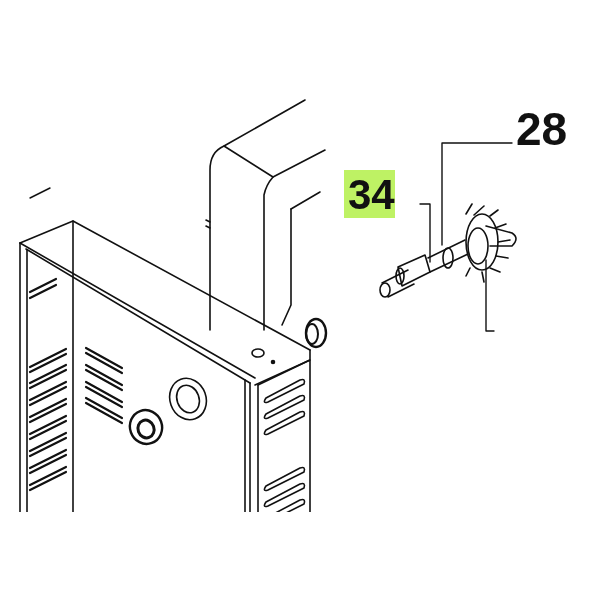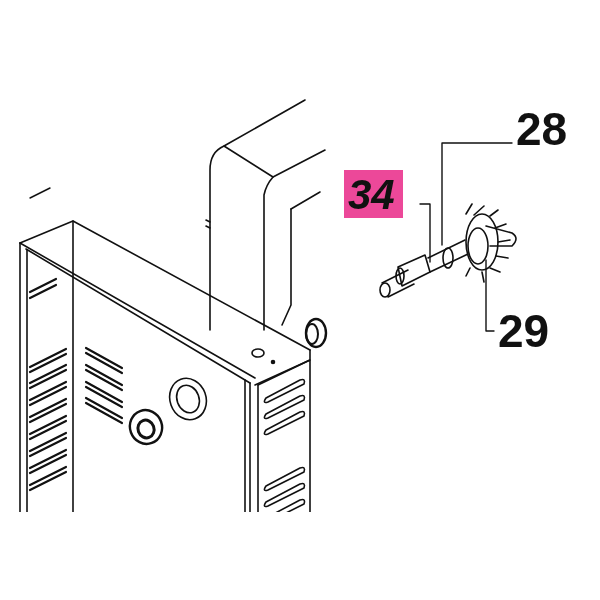--- a/index.html
+++ b/index.html
@@ -1,19 +1,19 @@
 <!DOCTYPE html>
 <html><head>
 <meta charset="utf-8">
 <style>
   html,body{margin:0;padding:0;background:#fff;}
   #canvas{position:relative;width:600px;height:512px;overflow:hidden;background:#fff;}
   svg{position:absolute;left:0;top:0;}
   .callout{position:absolute;font-family:"Liberation Sans",sans-serif;font-weight:bold;color:#111;line-height:1;}
-  .hl{background:#ec4899;padding:4px 8px 2px 4px;font-style:italic;}
+  .hl{background:#bef264;padding:4px 0 2px 4px;}
 </style>
 </head>
 <body>
 
 <div id="canvas">
 <svg width="600" height="600" viewBox="0 0 600 600" fill="none" stroke="#111" stroke-width="1.6" stroke-linejoin="round" stroke-linecap="round">
 
   <g>
     <path d="M305 100 L224 146 Q210 152 210 170 L210 330"></path>
     <path d="M224 146 L273 177 Q266 185 264 195 L264 330"></path>
@@ -98,14 +98,13 @@
 
   <g stroke-width="1.4">
     <path d="M442 245 L442 143 L512 143"></path>
     <path d="M420 204 L430 204 L430 262"></path>
     <path d="M486 260 L486 331 L494 331"></path>
   </g>
 </svg>
 
   <div class="callout" style="left:516px;top:106px;font-size:46px;">28</div>
   <div class="callout hl" style="left:344px;top:170px;font-size:42px;">34</div>
-  <div class="callout" style="left:498px;top:308px;font-size:46px;">29</div>
 </div>
 
 </body></html>

